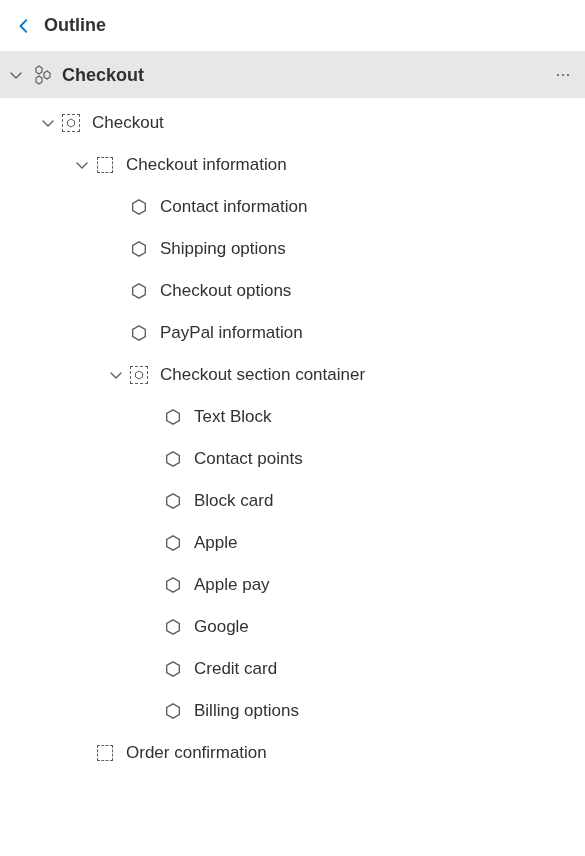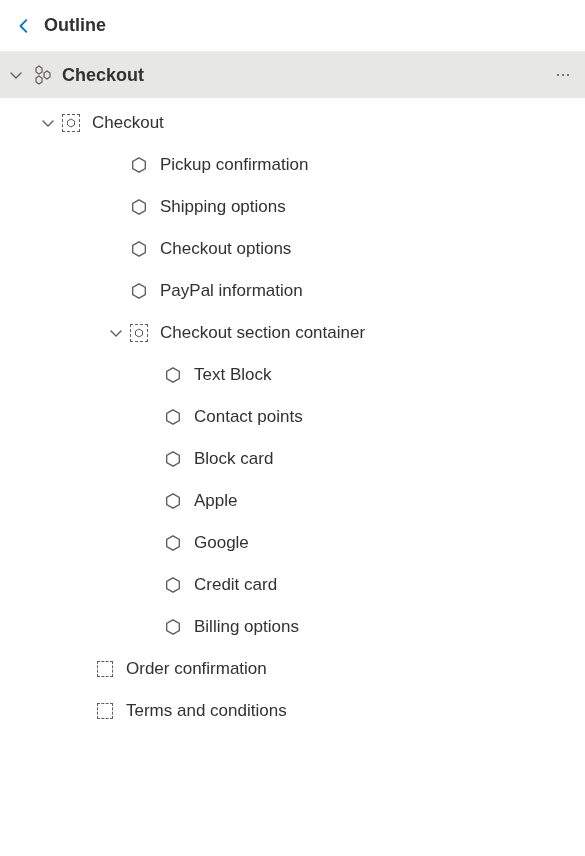--- a/index.html
+++ b/index.html
@@ -157,32 +157,44 @@
       <div class="item-icon">
         <div class="dashed-hex-box">
           <svg width="10" height="10" viewBox="0 0 20 20">
             <polygon points="10,2 17,6 17,14 10,18 3,14 3,6" fill="none" stroke="#605e5c" stroke-width="2"></polygon>
           </svg>
         </div>
       </div>
       <span class="item-label">Checkout</span>
     </div>
     <div class="tree-row">
-      <div class="indent" style="width: 104px;"></div>
-      <div class="chevron hidden-chevron">
-        <svg width="12" height="12" viewBox="0 0 12 12">
-          <path d="M1 4 L6 9 L11 4" stroke="#605e5c" stroke-width="1.4" fill="none" stroke-linecap="round" stroke-linejoin="round"></path>
-        </svg>
-      </div>
-      <div class="item-icon">
-        <svg width="18" height="18" viewBox="0 0 20 20">
-          <polygon points="10,2 17,6 17,14 10,18 3,14 3,6" fill="none" stroke="#605e5c" stroke-width="1.5"></polygon>
-        </svg>
-      </div>
-      <span class="item-label">Pickup confirmation</span>
+      <div class="indent" style="width: 70px;"></div>
+      <div class="chevron">
+        <svg width="12" height="12" viewBox="0 0 12 12">
+          <path d="M1 4 L6 9 L11 4" stroke="#605e5c" stroke-width="1.4" fill="none" stroke-linecap="round" stroke-linejoin="round"></path>
+        </svg>
+      </div>
+      <div class="item-icon">
+        <div class="dashed-box"></div>
+      </div>
+      <span class="item-label">Checkout information</span>
+    </div>
+    <div class="tree-row">
+      <div class="indent" style="width: 104px;"></div>
+      <div class="chevron hidden-chevron">
+        <svg width="12" height="12" viewBox="0 0 12 12">
+          <path d="M1 4 L6 9 L11 4" stroke="#605e5c" stroke-width="1.4" fill="none" stroke-linecap="round" stroke-linejoin="round"></path>
+        </svg>
+      </div>
+      <div class="item-icon">
+        <svg width="18" height="18" viewBox="0 0 20 20">
+          <polygon points="10,2 17,6 17,14 10,18 3,14 3,6" fill="none" stroke="#605e5c" stroke-width="1.5"></polygon>
+        </svg>
+      </div>
+      <span class="item-label">Contact information</span>
     </div>
     <div class="tree-row">
       <div class="indent" style="width: 104px;"></div>
       <div class="chevron hidden-chevron">
         <svg width="12" height="12" viewBox="0 0 12 12">
           <path d="M1 4 L6 9 L11 4" stroke="#605e5c" stroke-width="1.4" fill="none" stroke-linecap="round" stroke-linejoin="round"></path>
         </svg>
       </div>
       <div class="item-icon">
         <svg width="18" height="18" viewBox="0 0 20 20">
@@ -296,20 +308,34 @@
       <div class="chevron hidden-chevron">
         <svg width="12" height="12" viewBox="0 0 12 12">
           <path d="M1 4 L6 9 L11 4" stroke="#605e5c" stroke-width="1.4" fill="none" stroke-linecap="round" stroke-linejoin="round"></path>
         </svg>
       </div>
       <div class="item-icon">
         <svg width="18" height="18" viewBox="0 0 20 20">
           <polygon points="10,2 17,6 17,14 10,18 3,14 3,6" fill="none" stroke="#605e5c" stroke-width="1.5"></polygon>
         </svg>
       </div>
+      <span class="item-label">Apple pay</span>
+    </div>
+    <div class="tree-row">
+      <div class="indent" style="width: 138px;"></div>
+      <div class="chevron hidden-chevron">
+        <svg width="12" height="12" viewBox="0 0 12 12">
+          <path d="M1 4 L6 9 L11 4" stroke="#605e5c" stroke-width="1.4" fill="none" stroke-linecap="round" stroke-linejoin="round"></path>
+        </svg>
+      </div>
+      <div class="item-icon">
+        <svg width="18" height="18" viewBox="0 0 20 20">
+          <polygon points="10,2 17,6 17,14 10,18 3,14 3,6" fill="none" stroke="#605e5c" stroke-width="1.5"></polygon>
+        </svg>
+      </div>
       <span class="item-label">Google</span>
     </div>
     <div class="tree-row">
       <div class="indent" style="width: 138px;"></div>
       <div class="chevron hidden-chevron">
         <svg width="12" height="12" viewBox="0 0 12 12">
           <path d="M1 4 L6 9 L11 4" stroke="#605e5c" stroke-width="1.4" fill="none" stroke-linecap="round" stroke-linejoin="round"></path>
         </svg>
       </div>
       <div class="item-icon">
@@ -337,26 +363,14 @@
       <div class="indent" style="width: 70px;"></div>
       <div class="chevron hidden-chevron">
         <svg width="12" height="12" viewBox="0 0 12 12">
           <path d="M1 4 L6 9 L11 4" stroke="#605e5c" stroke-width="1.4" fill="none" stroke-linecap="round" stroke-linejoin="round"></path>
         </svg>
       </div>
       <div class="item-icon">
         <div class="dashed-box"></div>
       </div>
       <span class="item-label">Order confirmation</span>
-    </div>
-    <div class="tree-row">
-      <div class="indent" style="width: 70px;"></div>
-      <div class="chevron hidden-chevron">
-        <svg width="12" height="12" viewBox="0 0 12 12">
-          <path d="M1 4 L6 9 L11 4" stroke="#605e5c" stroke-width="1.4" fill="none" stroke-linecap="round" stroke-linejoin="round"></path>
-        </svg>
-      </div>
-      <div class="item-icon">
-        <div class="dashed-box"></div>
-      </div>
-      <span class="item-label">Terms and conditions</span>
     </div>
   </div>
 
 </body></html>

